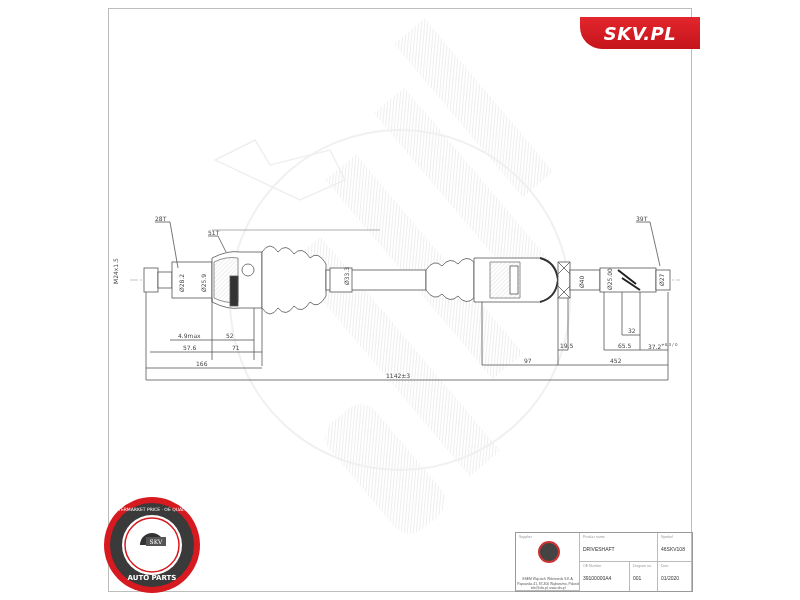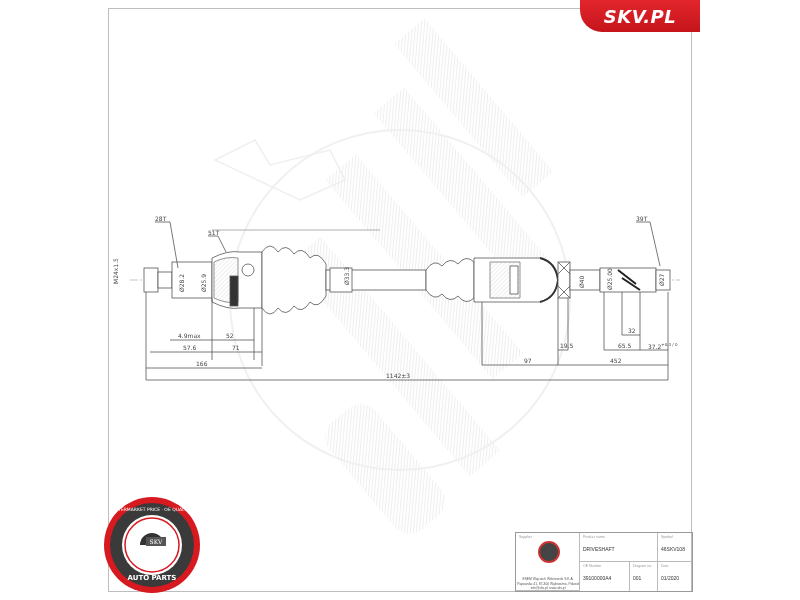--- a/index.html
+++ b/index.html
@@ -1,18 +1,18 @@
 <!DOCTYPE html>
 <html><head>
 <meta charset="utf-8">
 <style>
   html,body{margin:0;padding:0;background:#fff;}
   body{width:800px;height:600px;position:relative;overflow:hidden;font-family:"Liberation Sans",sans-serif;color:#333;}
   .frame{position:absolute;left:108px;top:8px;width:584px;height:584px;border:1px solid #bdbdbd;box-sizing:border-box;}
-  .brand{position:absolute;left:580px;top:0;width:120px;height:32px;background:linear-gradient(180deg,#e3262d,#c5141b);border-bottom-left-radius:22px;display:flex;align-items:center;justify-content:center;}
+  .brand{position:absolute;left:580px;top:17px;width:120px;height:32px;background:linear-gradient(180deg,#e3262d,#c5141b);border-bottom-left-radius:22px;display:flex;align-items:center;justify-content:center;}
   .brand span{color:#fff;font-weight:bold;font-style:italic;font-size:18px;letter-spacing:0.5px;font-family:"DejaVu Sans",sans-serif;}
   .drawing{position:absolute;left:0;top:0;width:800px;height:600px;}
   .dim{position:absolute;font-size:6px;color:#444;font-family:"DejaVu Sans",sans-serif;white-space:nowrap;}
   .tb{position:absolute;left:515px;top:532px;width:178px;height:60px;border:1px solid #999;box-sizing:border-box;font-size:4px;color:#666;}
   .tb .cell{position:absolute;border-right:1px solid #bbb;border-bottom:1px solid #bbb;box-sizing:border-box;padding:2px 3px;}
   .tb .lbl{font-size:3.5px;color:#999;display:block;}
   .tb .val{font-size:5px;color:#333;display:block;margin-top:7px;}
   .tb .addr{position:absolute;left:0;top:44px;width:64px;text-align:center;font-size:3.3px;color:#555;line-height:4.5px;}
   .badge{position:absolute;left:102px;top:495px;width:100px;height:100px;}
 </style>

